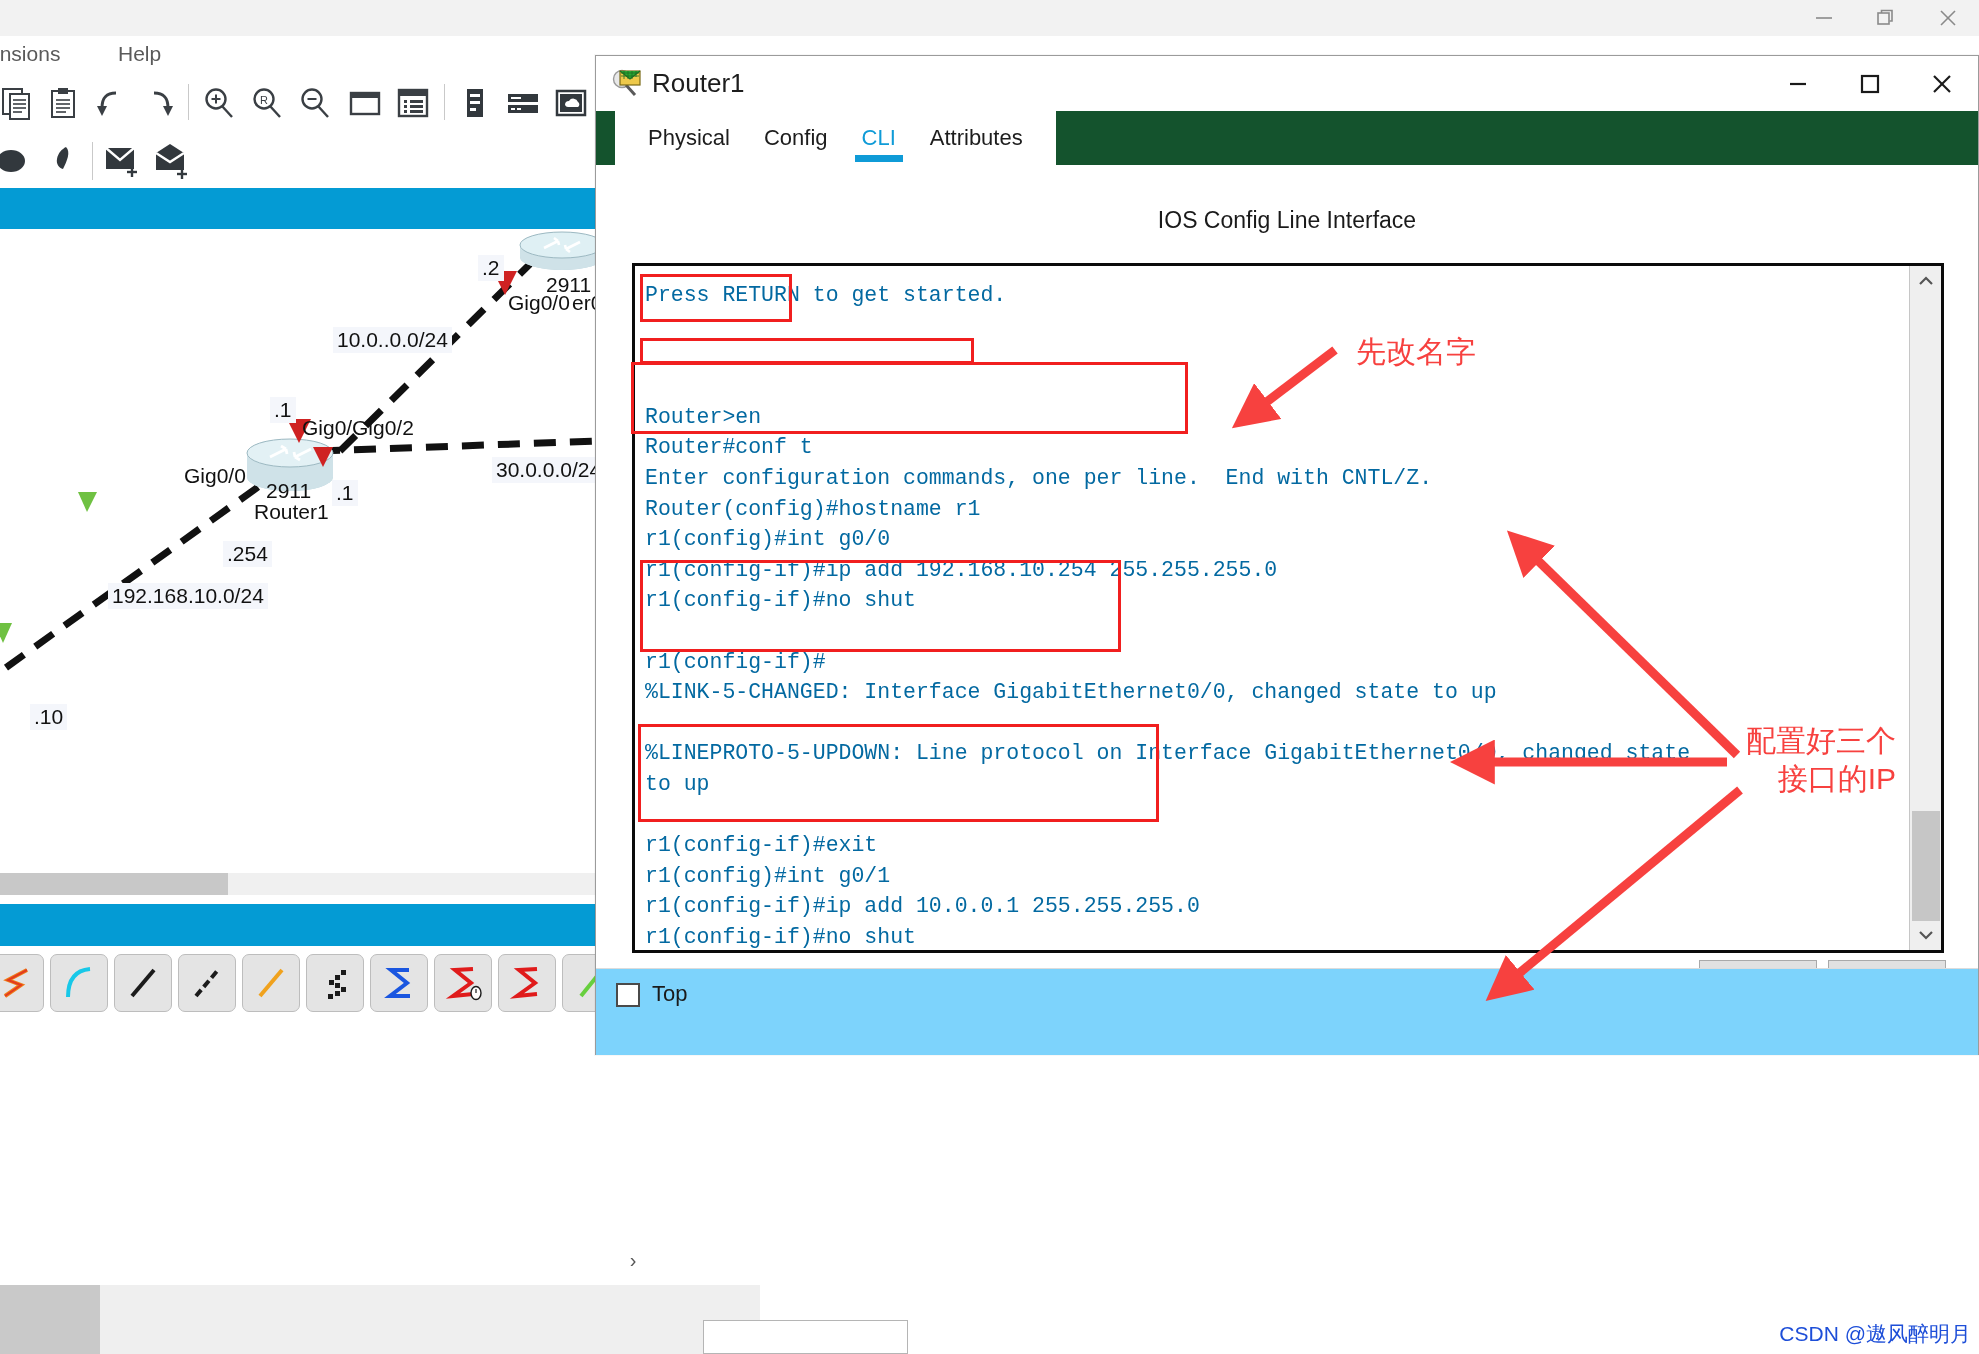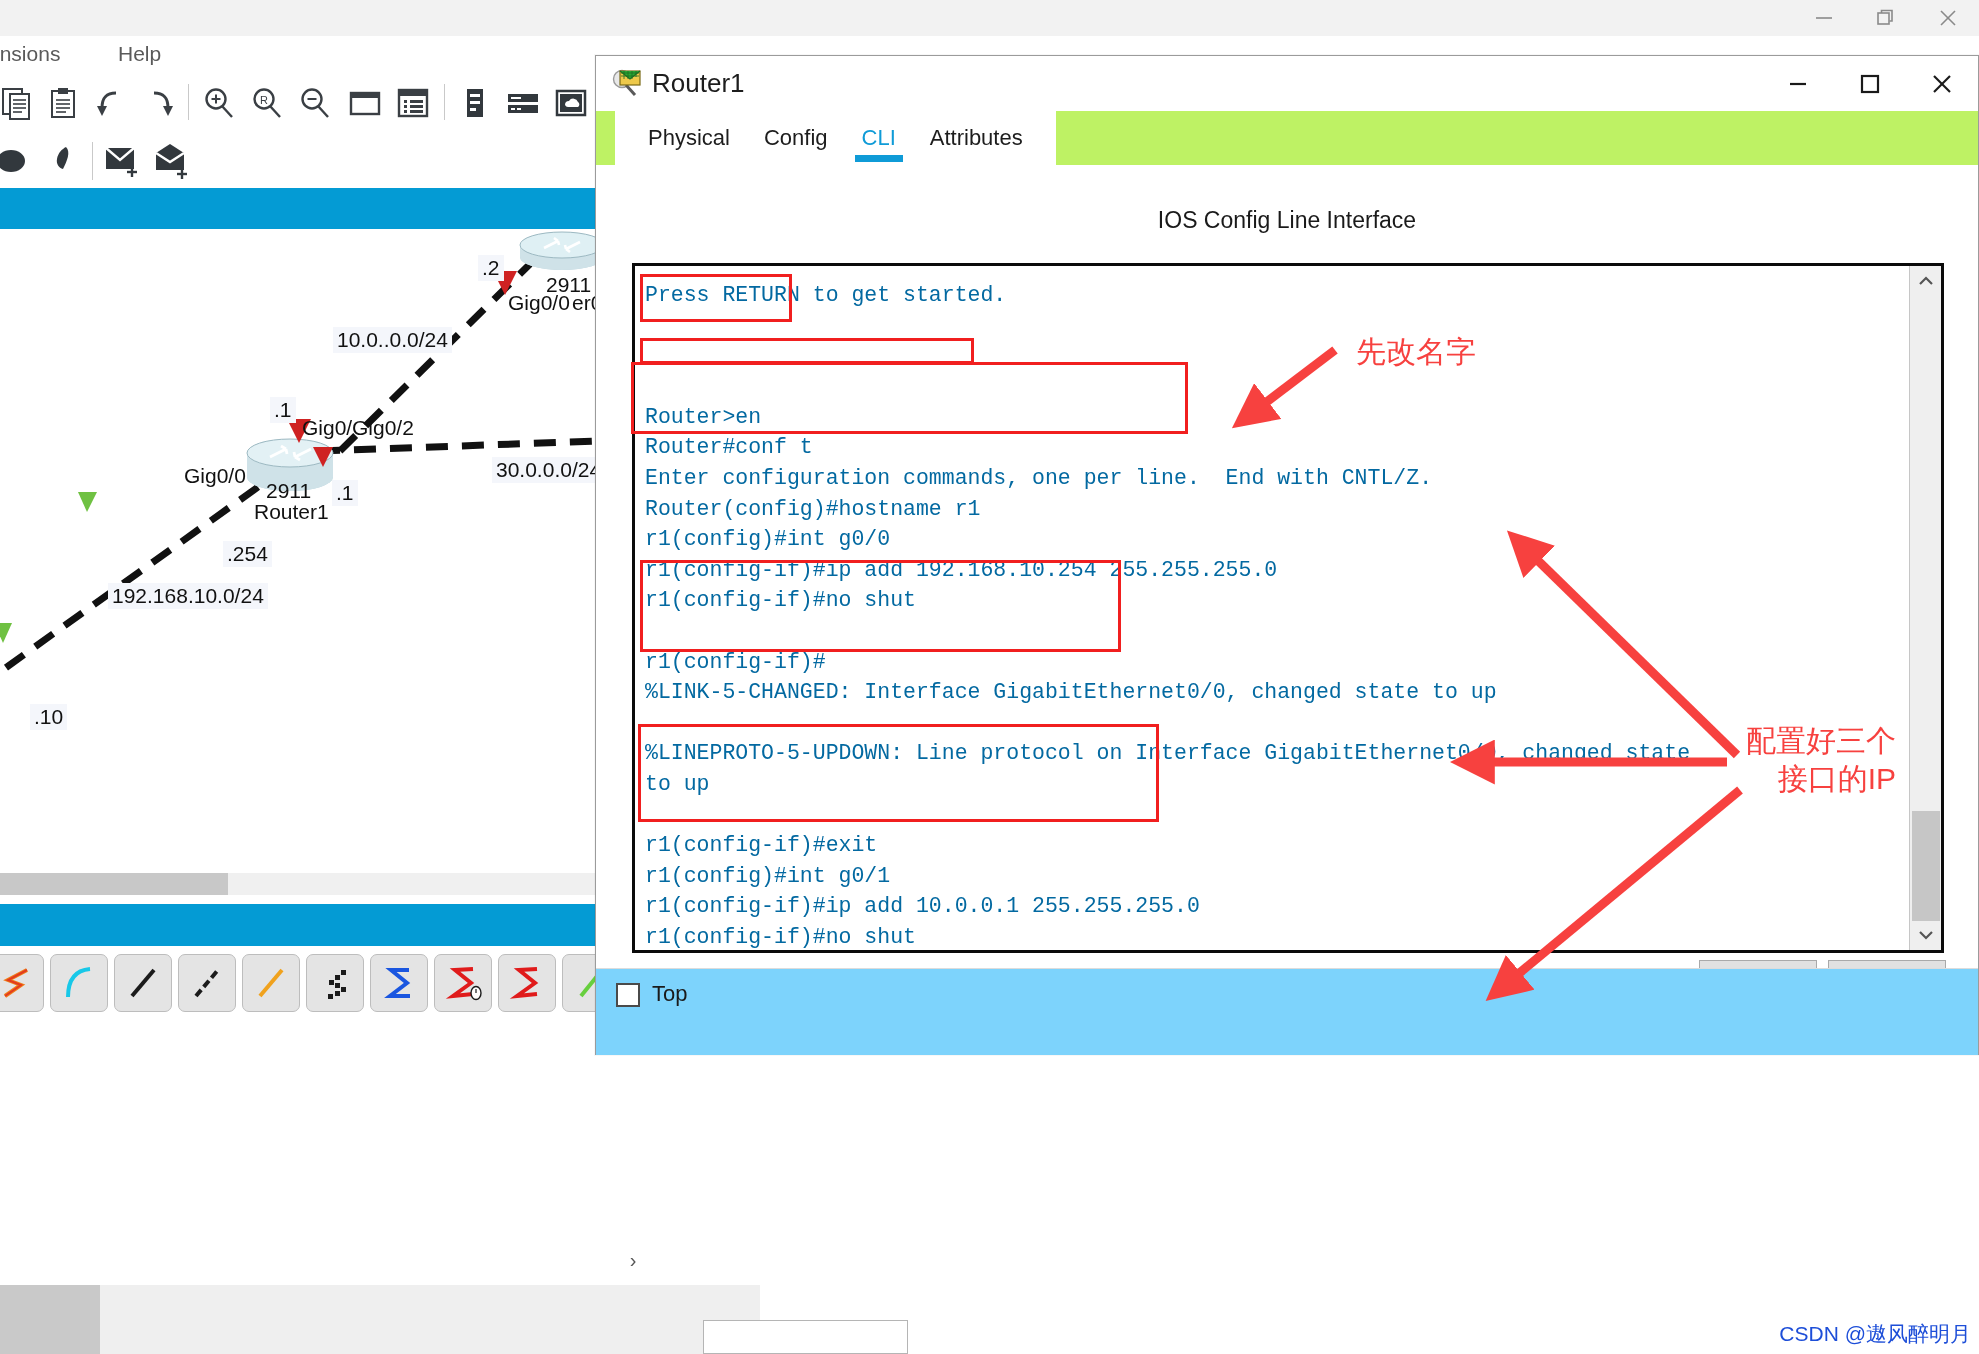--- a/index.html
+++ b/index.html
@@ -50,21 +50,21 @@
   
   #router-window{position:absolute;left:595px;top:55px;width:1384px;height:1000px;background:#ffffff;border:1px solid #9b9b9b;box-sizing:border-box;box-shadow:0 0 0 1px rgba(0,0,0,.03);}
   #rw-titlebar{position:absolute;left:0;top:0;width:1382px;height:55px;background:#fff;border-bottom:1px solid #d2d2d2;}
   #rw-title-icon{position:absolute;left:15px;top:11px;width:32px;height:32px;}
   #rw-title-text{position:absolute;left:56px;top:11px;height:32px;line-height:32px;font-size:26px;color:#1d1d1d;}
   .rw-winbtn{position:absolute;top:0;width:72px;height:55px;display:flex;align-items:center;justify-content:center;color:#1a1a1a;}
   #rw-min{right:144px;}
   #rw-max{right:72px;}
   #rw-close{right:0px;}
 
-  #rw-tabstrip{position:absolute;left:0;top:55px;width:1382px;height:54px;background:#bef264;}
+  #rw-tabstrip{position:absolute;left:0;top:55px;width:1382px;height:54px;background:#14532d;}
   #rw-tabs{position:absolute;left:19px;top:0px;height:54px;background:#fff;padding:0 16px;display:flex;align-items:center;gap:0px;}
   .rw-tab{position:relative;height:54px;line-height:54px;padding:0 17px;font-size:22px;color:#1d1d1d;white-space:nowrap;}
   .rw-tab.active{color:#0f9bd7;}
   .rw-tab.active::after{content:"";position:absolute;left:10px;right:10px;bottom:3px;height:7px;background:#0f9bd7;}
 
   #rw-body{position:absolute;left:0;top:109px;width:1382px;height:889px;background:#fff;}
   #cli-header{position:absolute;left:0;top:42px;width:1382px;height:34px;text-align:center;font-size:23px;color:#1a1a1a;}
   #cli-frame{position:absolute;left:36px;top:98px;width:1312px;height:690px;border:3px solid #0a0a0a;box-sizing:border-box;background:#fff;overflow:hidden;}
   #cli-text{position:absolute;left:10px;top:-8px;width:1230px;font-family:"Liberation Mono","DejaVu Sans Mono",monospace;font-size:21.5px;line-height:30.6px;color:#0369a1;white-space:pre;letter-spacing:0px;}
   #cli-scroll{position:absolute;right:0px;top:0px;width:32px;height:684px;background:#efefef;border-left:1px solid #c6c6c6;box-sizing:border-box;}

